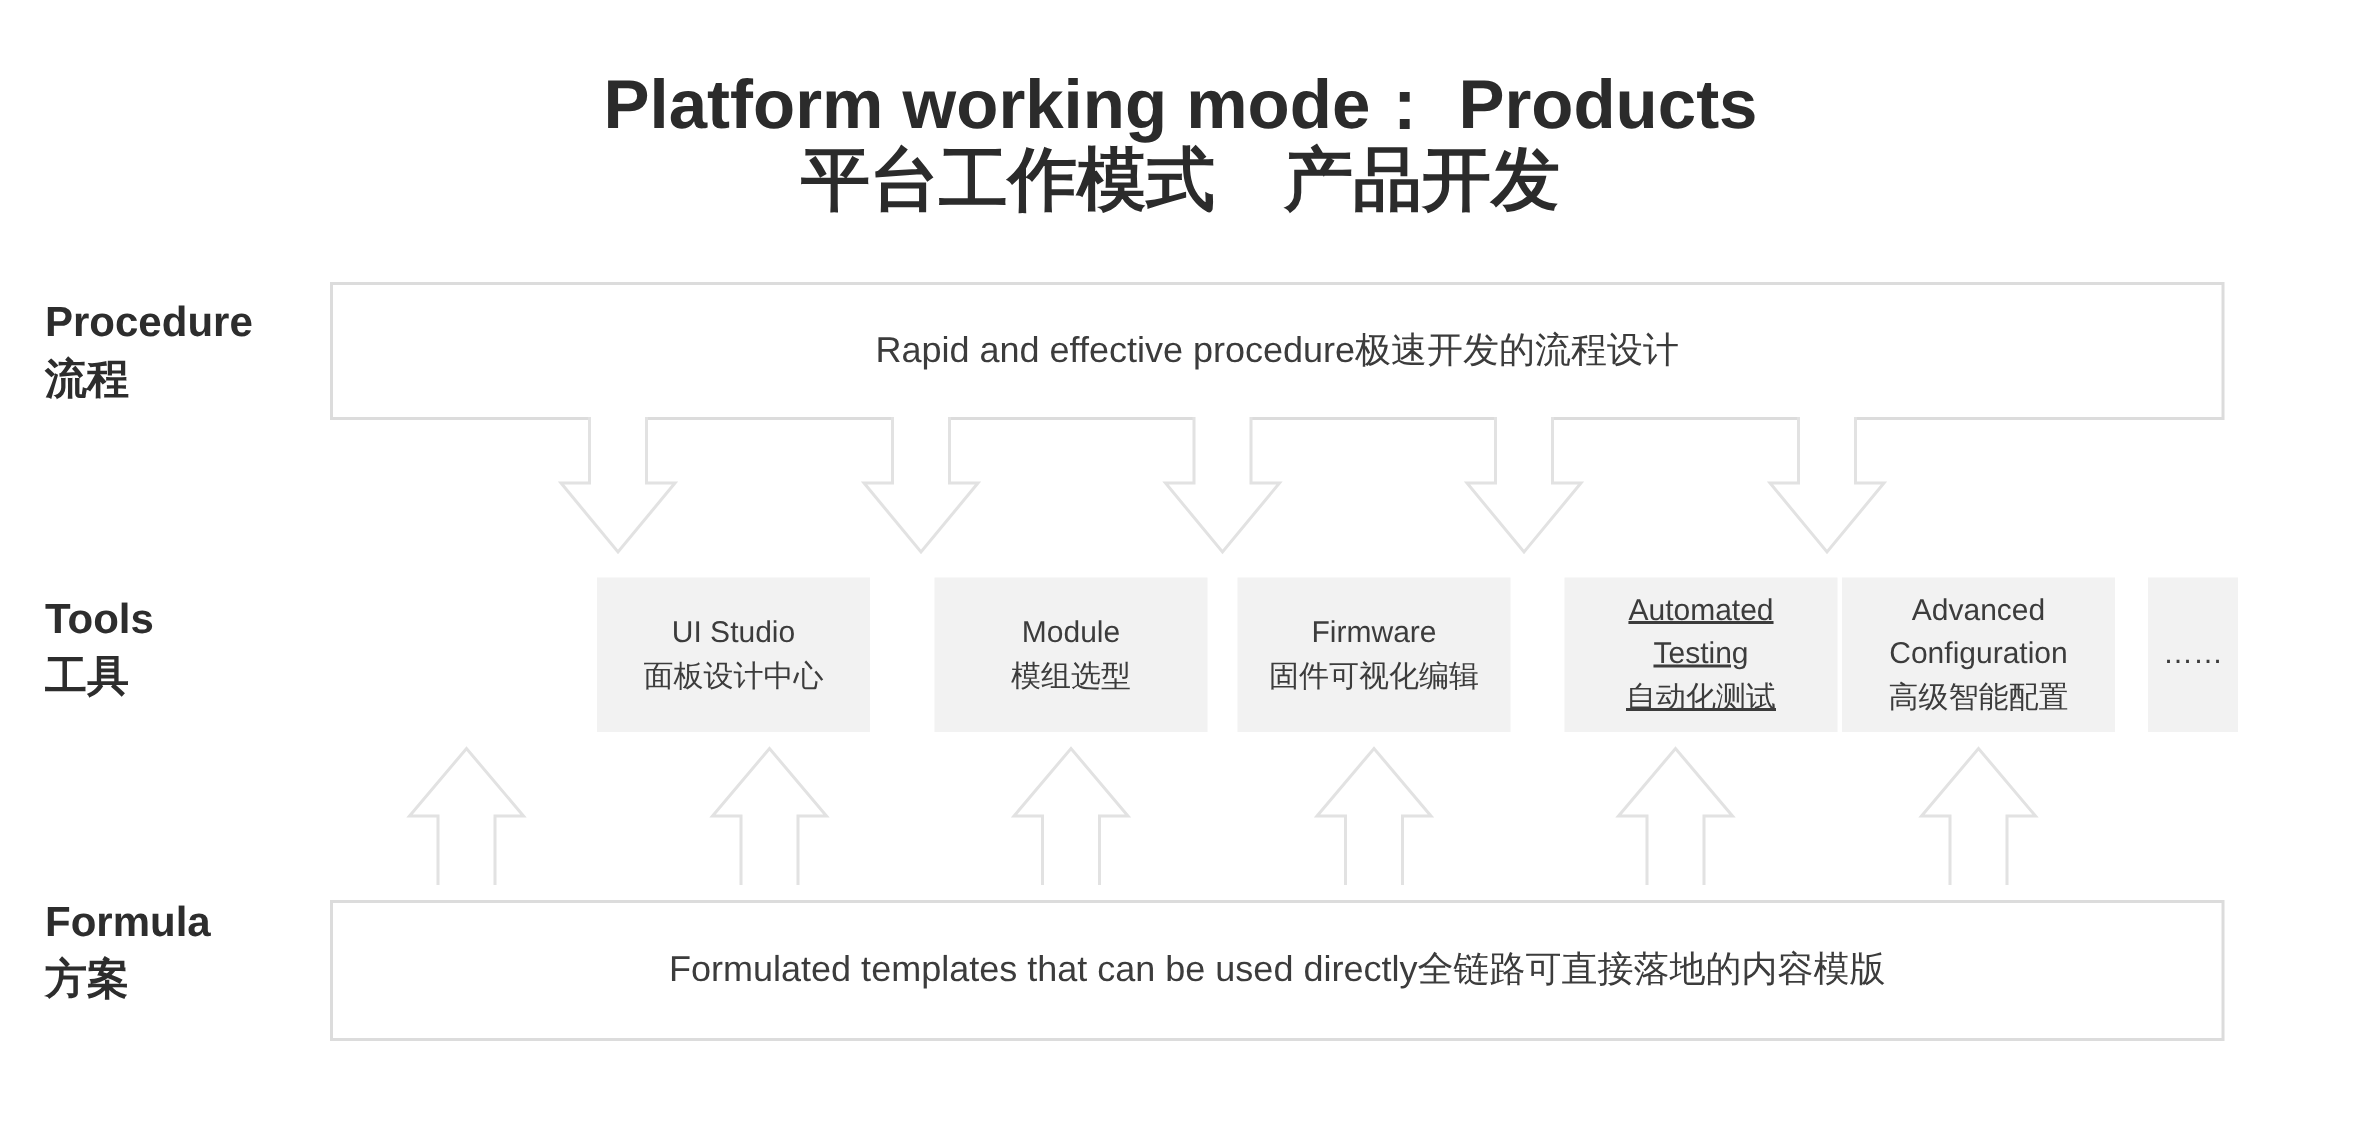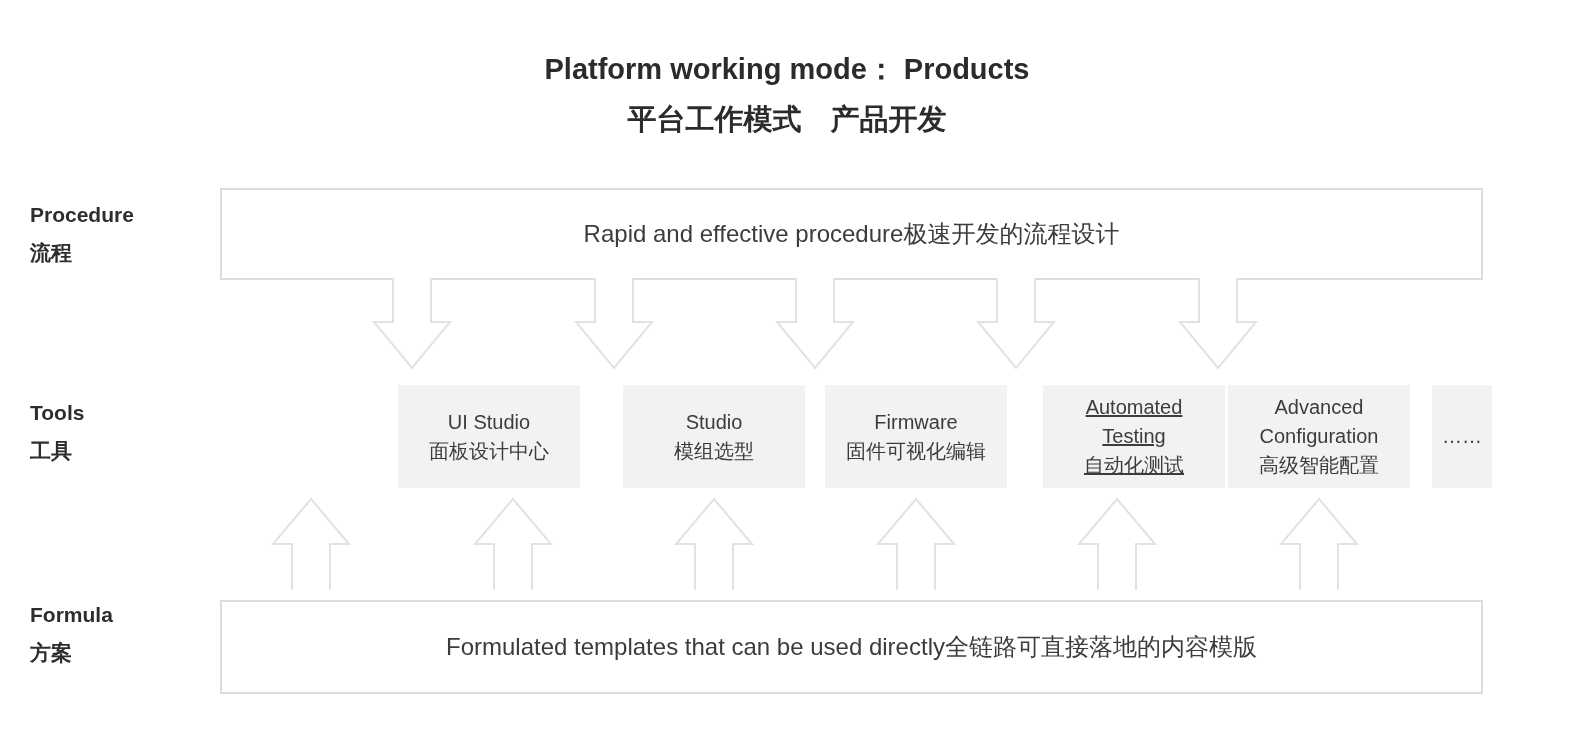--- a/index.html
+++ b/index.html
@@ -2,25 +2,25 @@
 <html><head>
 <meta charset="utf-8">
 <style>
   html,body{margin:0;padding:0;background:#fff;}
   .canvas{
     position:relative;width:1574px;height:754px;background:#ffffff;
     font-family:"Liberation Sans","DejaVu Sans",sans-serif;overflow:hidden;
   }
   .title-block{
     position:absolute;left:0;top:44px;width:100%;text-align:center;
-    font-weight:bold;color:#2b2b2b;font-size:29px;line-height:50px;
+    font-weight:bold;color:#2b2b2b;font-size:46px;line-height:50px;
   }
   .row-label{
     position:absolute;left:30px;font-weight:bold;color:#2d2d2d;
-    font-size:21px;line-height:38px;
+    font-size:28px;line-height:38px;
   }
   .row-label .lbl-line{display:block;}
   .band-box{
     position:absolute;left:220px;width:1259px;border:2px solid #dcdcdc;background:#fff;
     display:flex;flex-direction:row;align-items:center;justify-content:center;
     color:#3c3c3c;font-size:24px;line-height:36px;text-align:center;
   }
   .tool-box{
     position:absolute;top:385px;height:103px;background:#f2f2f2;
     display:flex;flex-direction:column;align-items:center;justify-content:center;
@@ -82,21 +82,21 @@
     <svg width="78" height="92" viewBox="0 0 78 92">
         <path d="M20 0 L20 44 L1 44 L39 90 L77 44 L58 44 L58 0" fill="#ffffff" stroke="#e2e2e2" stroke-width="2"></path>
       </svg>
   </div>
 
   <div class="tool-box" style="left:398px;width:182px;">
     <span class="tool-line">UI Studio</span>
     <span class="tool-line">面板设计中心</span>
   </div>
   <div class="tool-box" style="left:623px;width:182px;">
-    <span class="tool-line">Studio</span>
+    <span class="tool-line">Module</span>
     <span class="tool-line">模组选型</span>
   </div>
   <div class="tool-box" style="left:825px;width:182px;">
     <span class="tool-line">Firmware</span>
     <span class="tool-line">固件可视化编辑</span>
   </div>
   <div class="tool-box" style="left:1043px;width:182px;text-decoration:underline;">
     <span class="tool-line">Automated</span>
     <span class="tool-line">Testing</span>
     <span class="tool-line">自动化测试</span>

